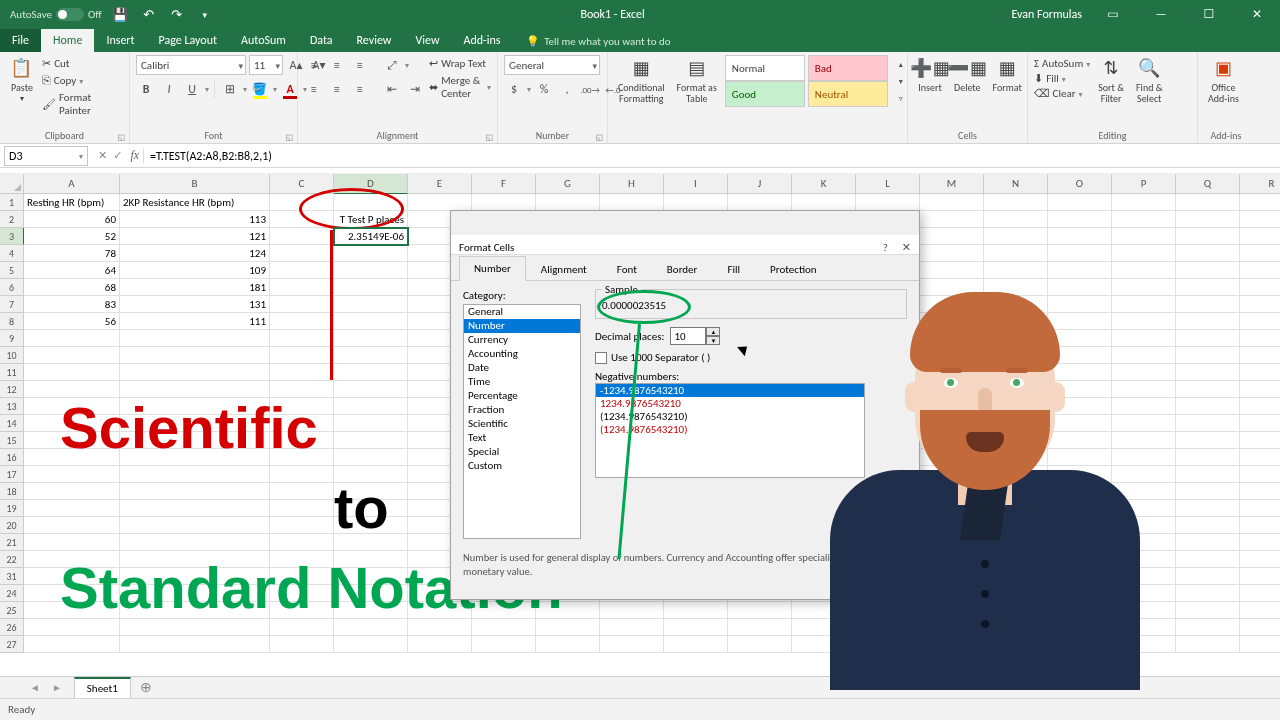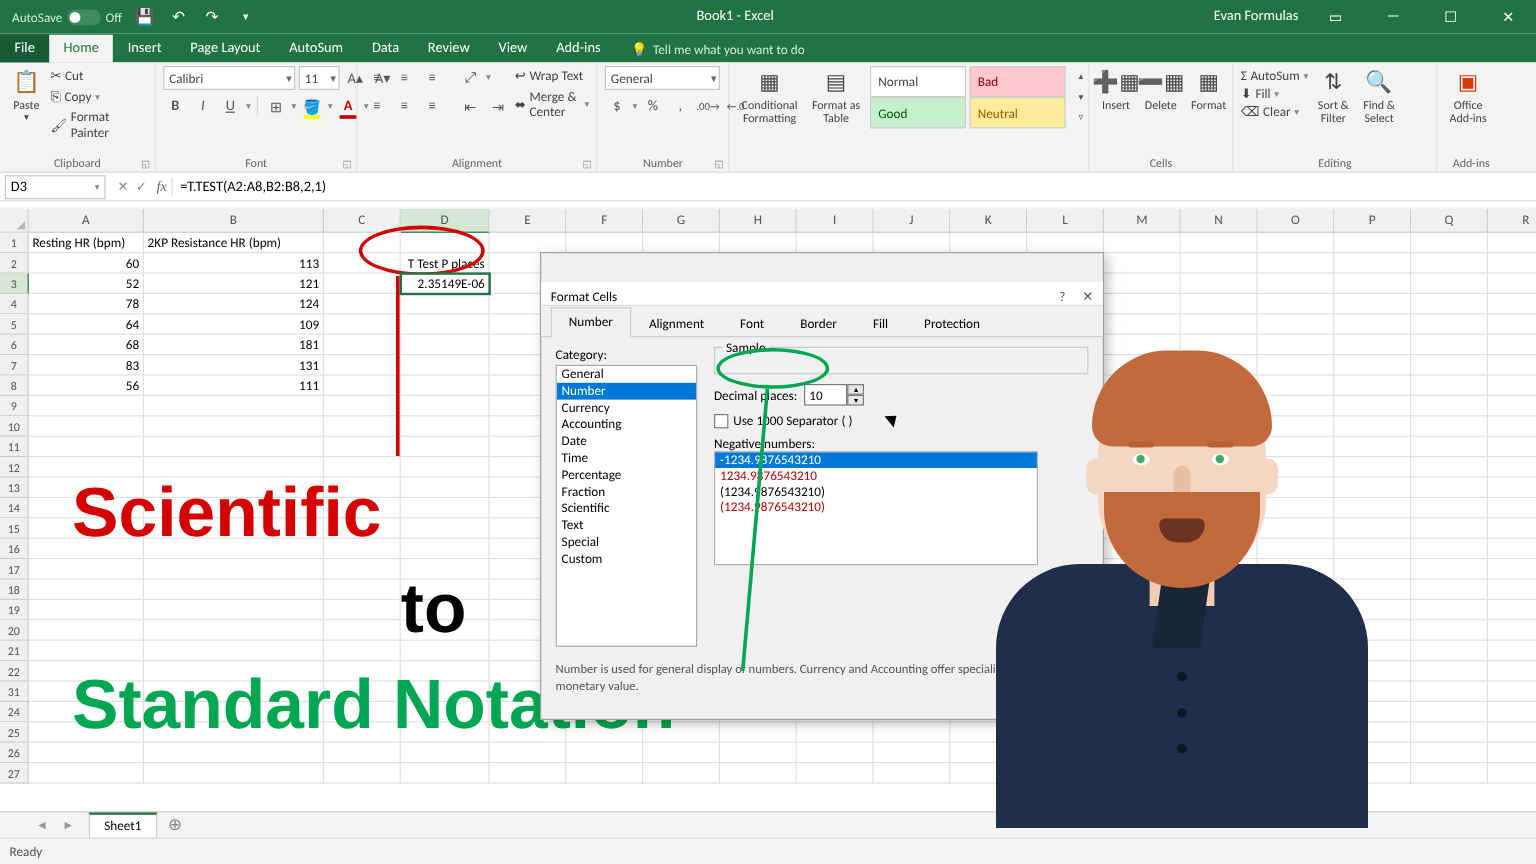--- a/index.html
+++ b/index.html
@@ -1029,20 +1029,21 @@
           <div>Fraction</div>
           <div>Scientific</div>
           <div>Text</div>
           <div>Special</div>
           <div>Custom</div>
         </div>
     </div>
     <div class="rightcol">
       <div class="samplebox">
         <span class="lbl">Sample</span>
+        <div class="sampleval">0.0000023515</div>
       </div>
       <div class="decrow">
         <span>Decimal places:</span>
         <div class="spinner">
           <input value="10" style="">
           <div class="spinbtns">
             <div>▲</div>
             <div>▼</div>
           </div>
         </div>

